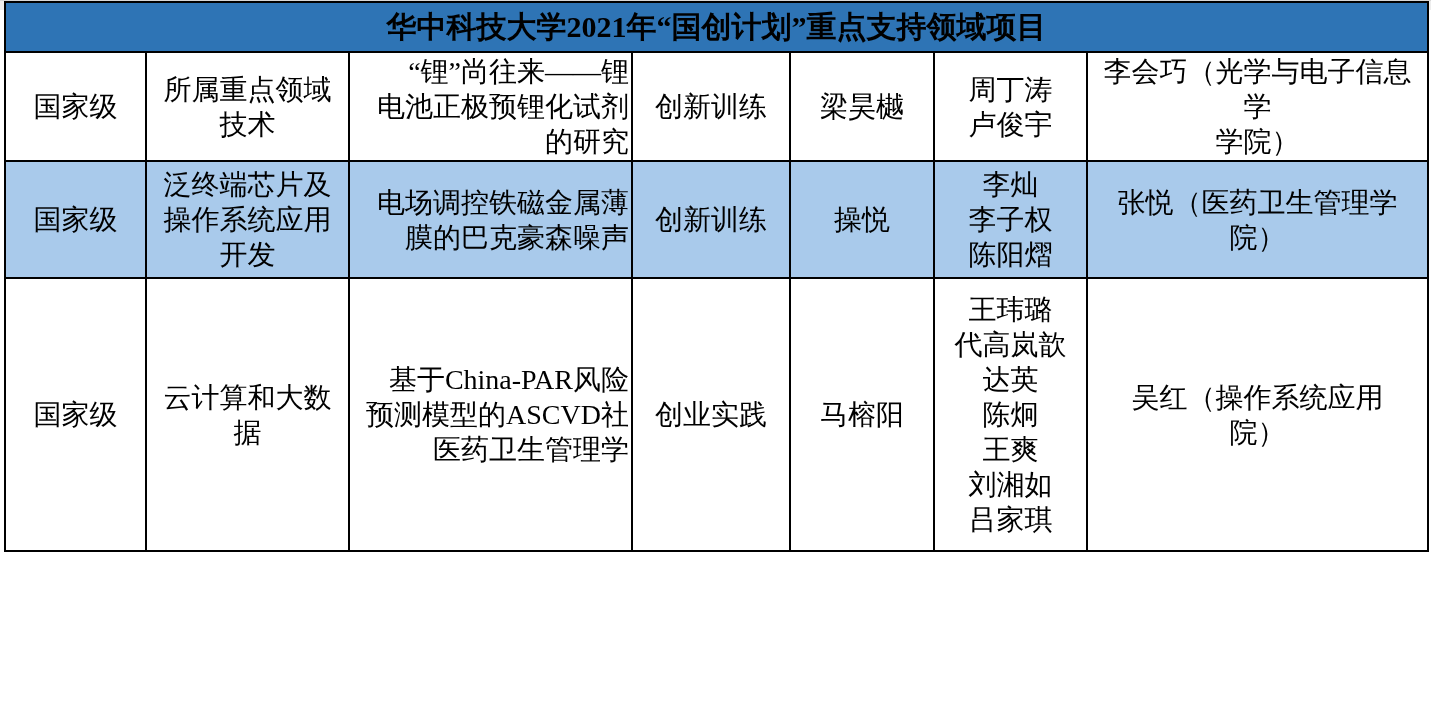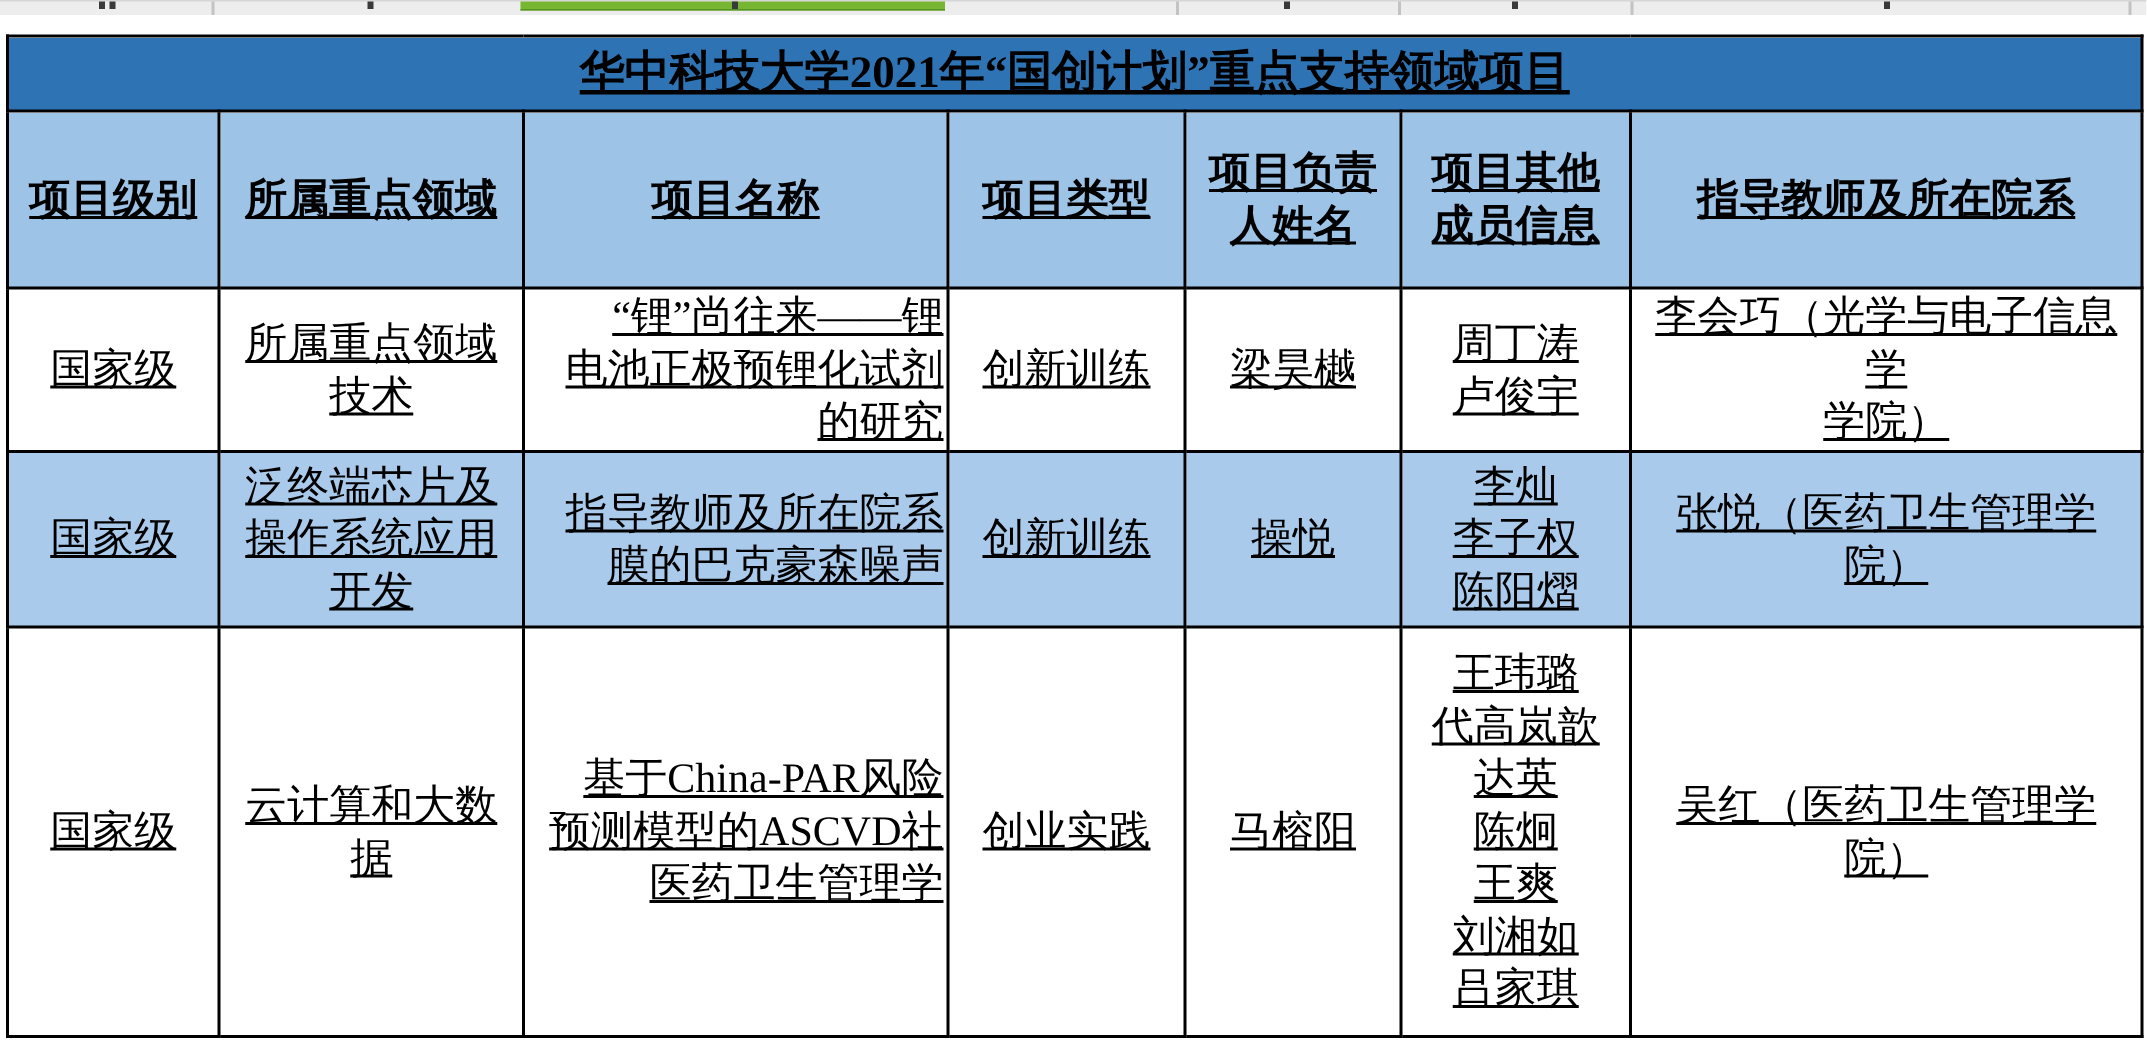--- a/index.html
+++ b/index.html
@@ -9,21 +9,21 @@
 
   
   #top-strip { position:absolute; left:0; top:0; width:1431px; height:10px;
                background:#ededed; border-top:1px solid #d6d6d6; }
   .tick-dark { position:absolute; top:0; width:4px; height:5px; background:#3a3a3a; }
   .grid-light { position:absolute; top:0; width:2px; height:9px; background:#c3c3c3; }
   #green-bar { position:absolute; left:347px; top:0; width:283px; height:6px;
                background:#76b632; border-bottom:1px solid #559422; }
 
   
-  #tbl-wrap { position:absolute; left:4px; top:23px; width:1424px;text-decoration:underline; }
+  #tbl-wrap { position:absolute; left:4px; top:1px; width:1424px; }
   table { border-collapse:collapse; table-layout:fixed; width:1423px;
           font-size:28px; line-height:1.25; color:#000; }
   td { border:2px solid #000; text-align:center; vertical-align:middle;
        white-space:pre-line; padding:1px 2px; overflow:hidden; }
   tr.title-row td { background:var(--title-bg,#2e74b5); font-weight:bold;
                     font-size:30px; height:50px; white-space:nowrap; }
   tr.header-row td { background:var(--header-bg,#9dc3e6); font-weight:bold; height:118px; }
   tr.row-1 td { height:107px; background:#ffffff; }
   tr.row-2 td { height:117px; background:var(--stripe-bg,#a9caeb); }
   tr.row-3 td { height:273px; background:#ffffff; }
@@ -60,31 +60,20 @@
           <col style="width:144px">
           <col style="width:153px">
         <col style="width:341px">
       </colgroup>
 
       <tbody>
           <tr class="title-row">
         <td colspan="7">华中科技大学2021年“国创计划”重点支持领域项目</td>
       </tr>
 
-      <tr class="header-row">
-        <td>项目级别</td>
-        <td>所属重点领域</td>
-        <td>项目名称</td>
-        <td>项目类型</td>
-        <td>项目负责
-人姓名</td>
-        <td>项目其他
-成员信息</td>
-        <td>指导教师及所在院系</td>
-      </tr>
 
       <tr class="row-1">
         <td>国家级</td>
         <td>所属重点领域
 技术</td>
         <td class="col-name">“锂”尚往来——锂
 电池正极预锂化试剂
 的研究</td>
         <td>创新训练</td>
         <td>梁昊樾</td>
@@ -92,21 +81,21 @@
 卢俊宇</td>
         <td>李会巧（光学与电子信息学
 学院）</td>
       </tr>
 
       <tr class="row-2">
         <td>国家级</td>
         <td>泛终端芯片及
 操作系统应用
 开发</td>
-        <td class="col-name">指导教师及所在院系
+        <td class="col-name">电场调控铁磁金属薄
 膜的巴克豪森噪声</td>
         <td>创新训练</td>
         <td>操悦</td>
         <td>李灿
 李子权
 陈阳熠</td>
         <td>张悦（医药卫生管理学
 院）</td>
       </tr>
 
@@ -119,19 +108,19 @@
 医药卫生管理学</td>
         <td>创业实践</td>
         <td>马榕阳</td>
         <td>王玮璐
 代高岚歆
 达英
 陈炯
 王爽
 刘湘如
 吕家琪</td>
-        <td>吴红（医药卫生管理学
+        <td>吴红（操作系统应用
 院）</td>
       </tr>
     </tbody>
       </table>
   </div>
 </div>
 
 </body></html>

